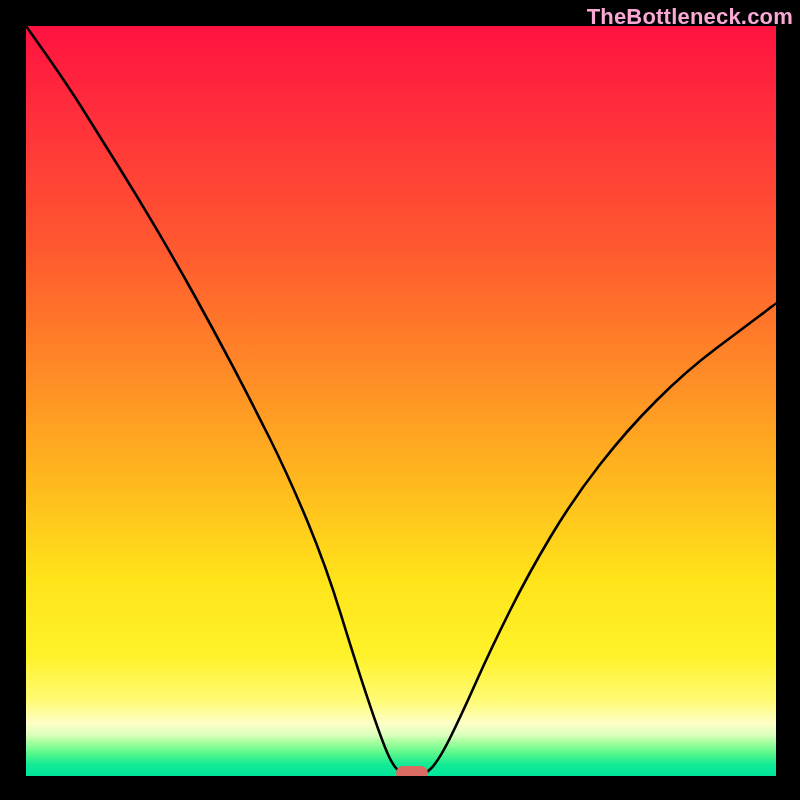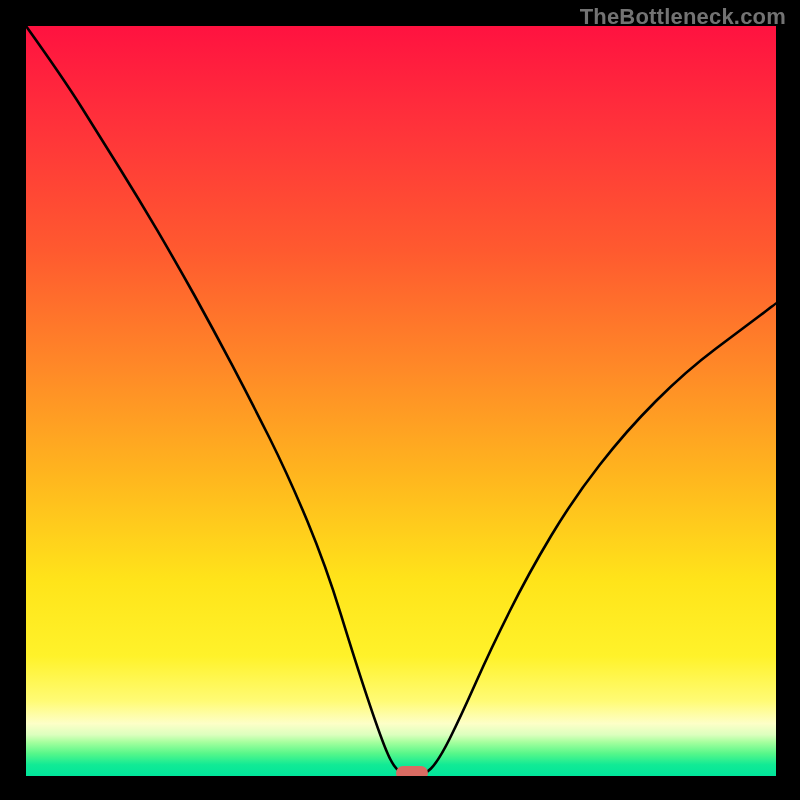--- a/index.html
+++ b/index.html
@@ -12,22 +12,22 @@
     overflow: hidden;
   }
   .stage {
     position: relative;
     width: 800px;
     height: 800px;
   }
   .watermark {
     position: absolute;
     top: 4px;
-    right: 14px;
-    color: #737373;
+    right: 7px;
+    color: #f9a8d4;
     font-size: 22px;
     font-weight: 600;
     letter-spacing: 0.2px;
     user-select: none;
   }
   .plot-area {
     position: absolute;
     left: 26px;
     top: 26px;
     width: 750px;

